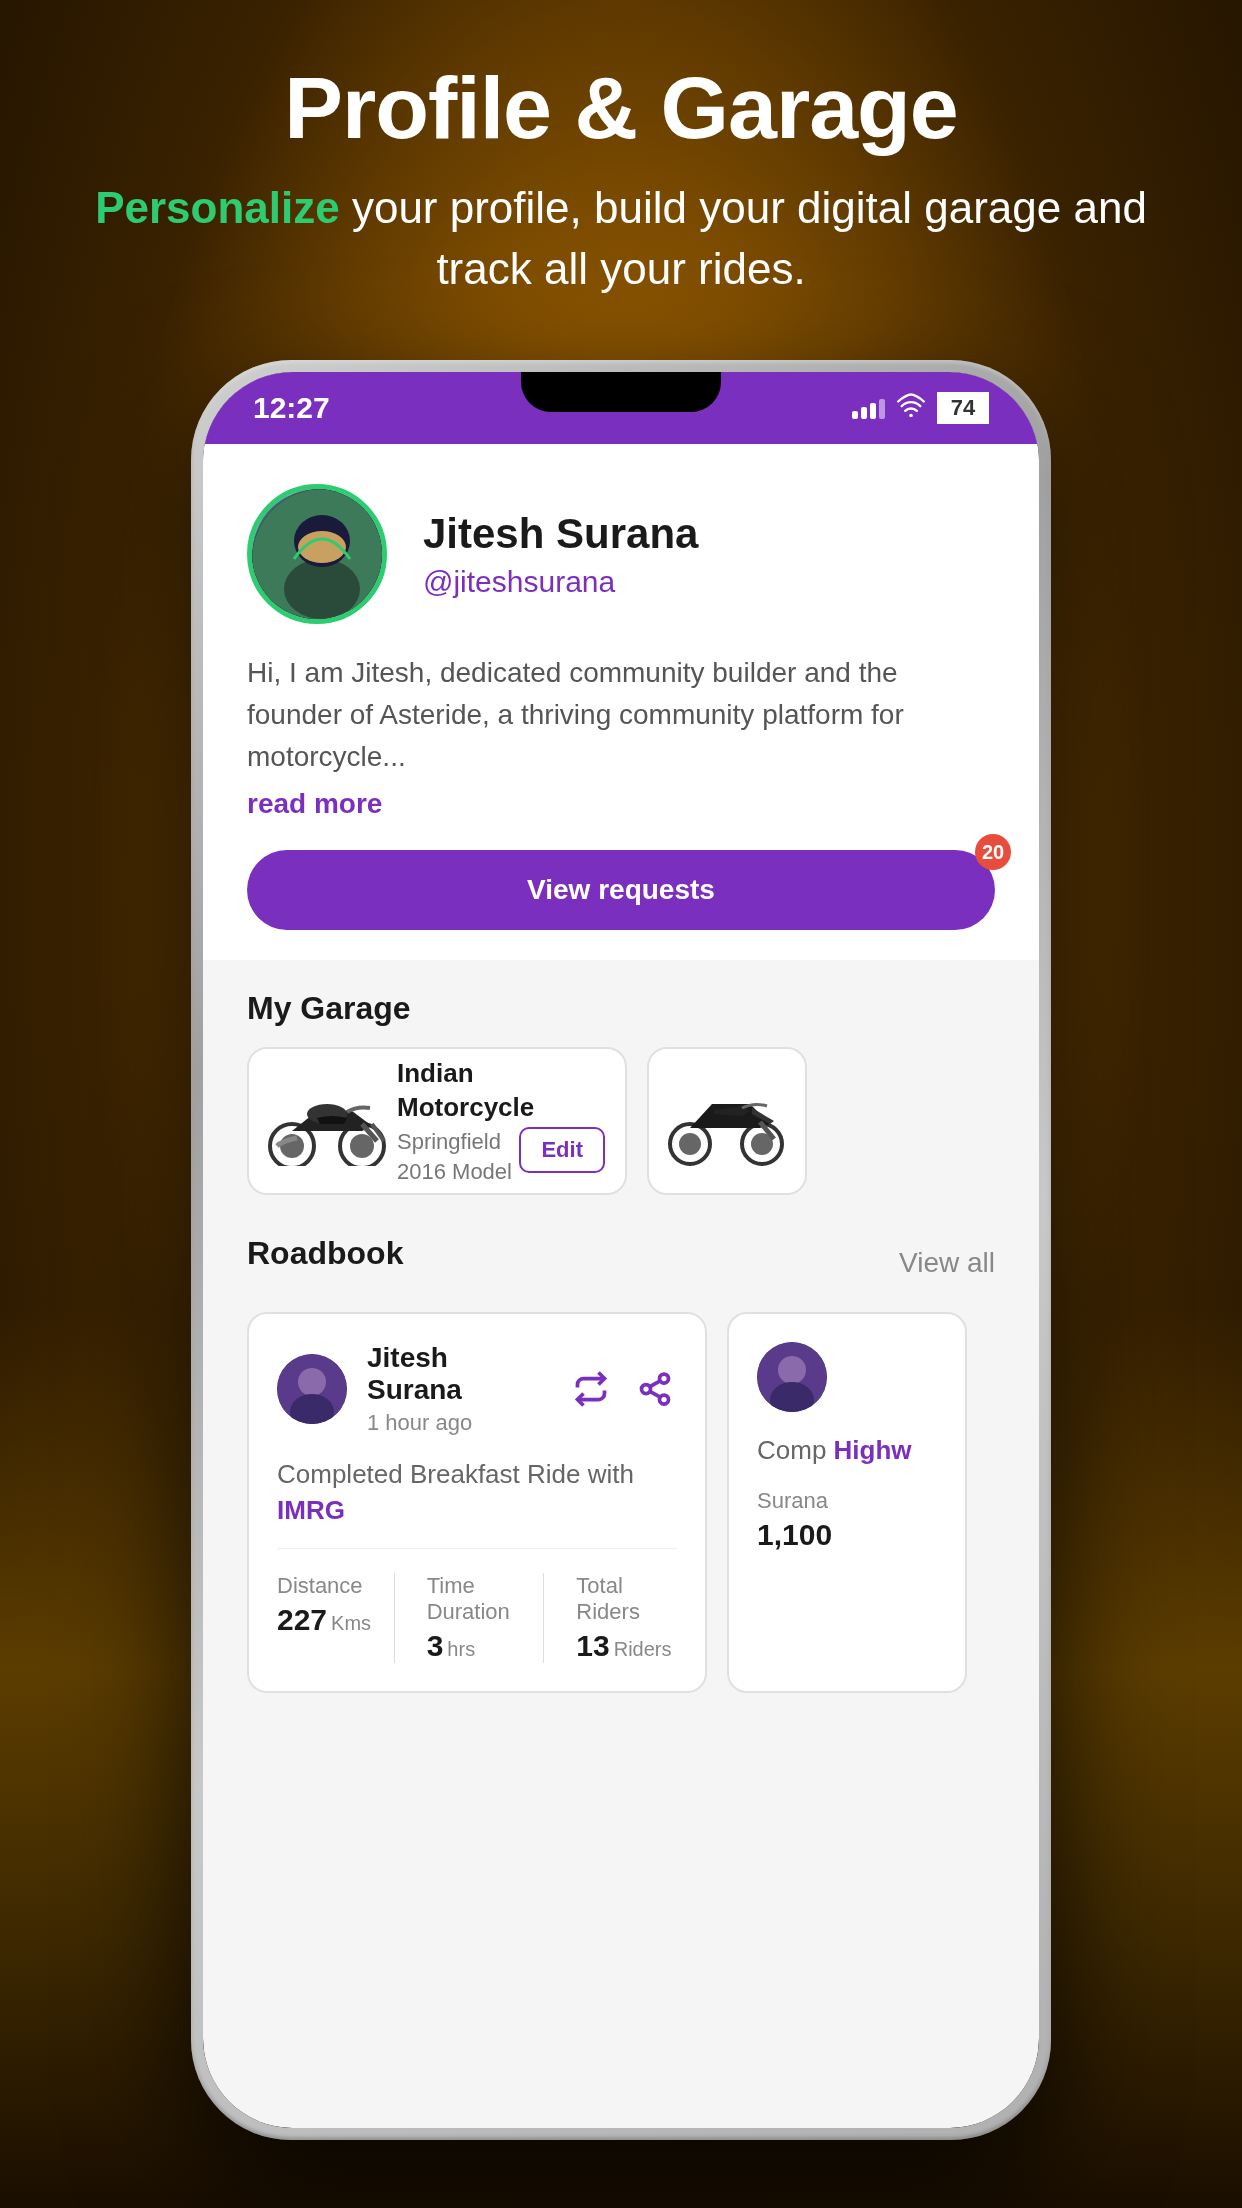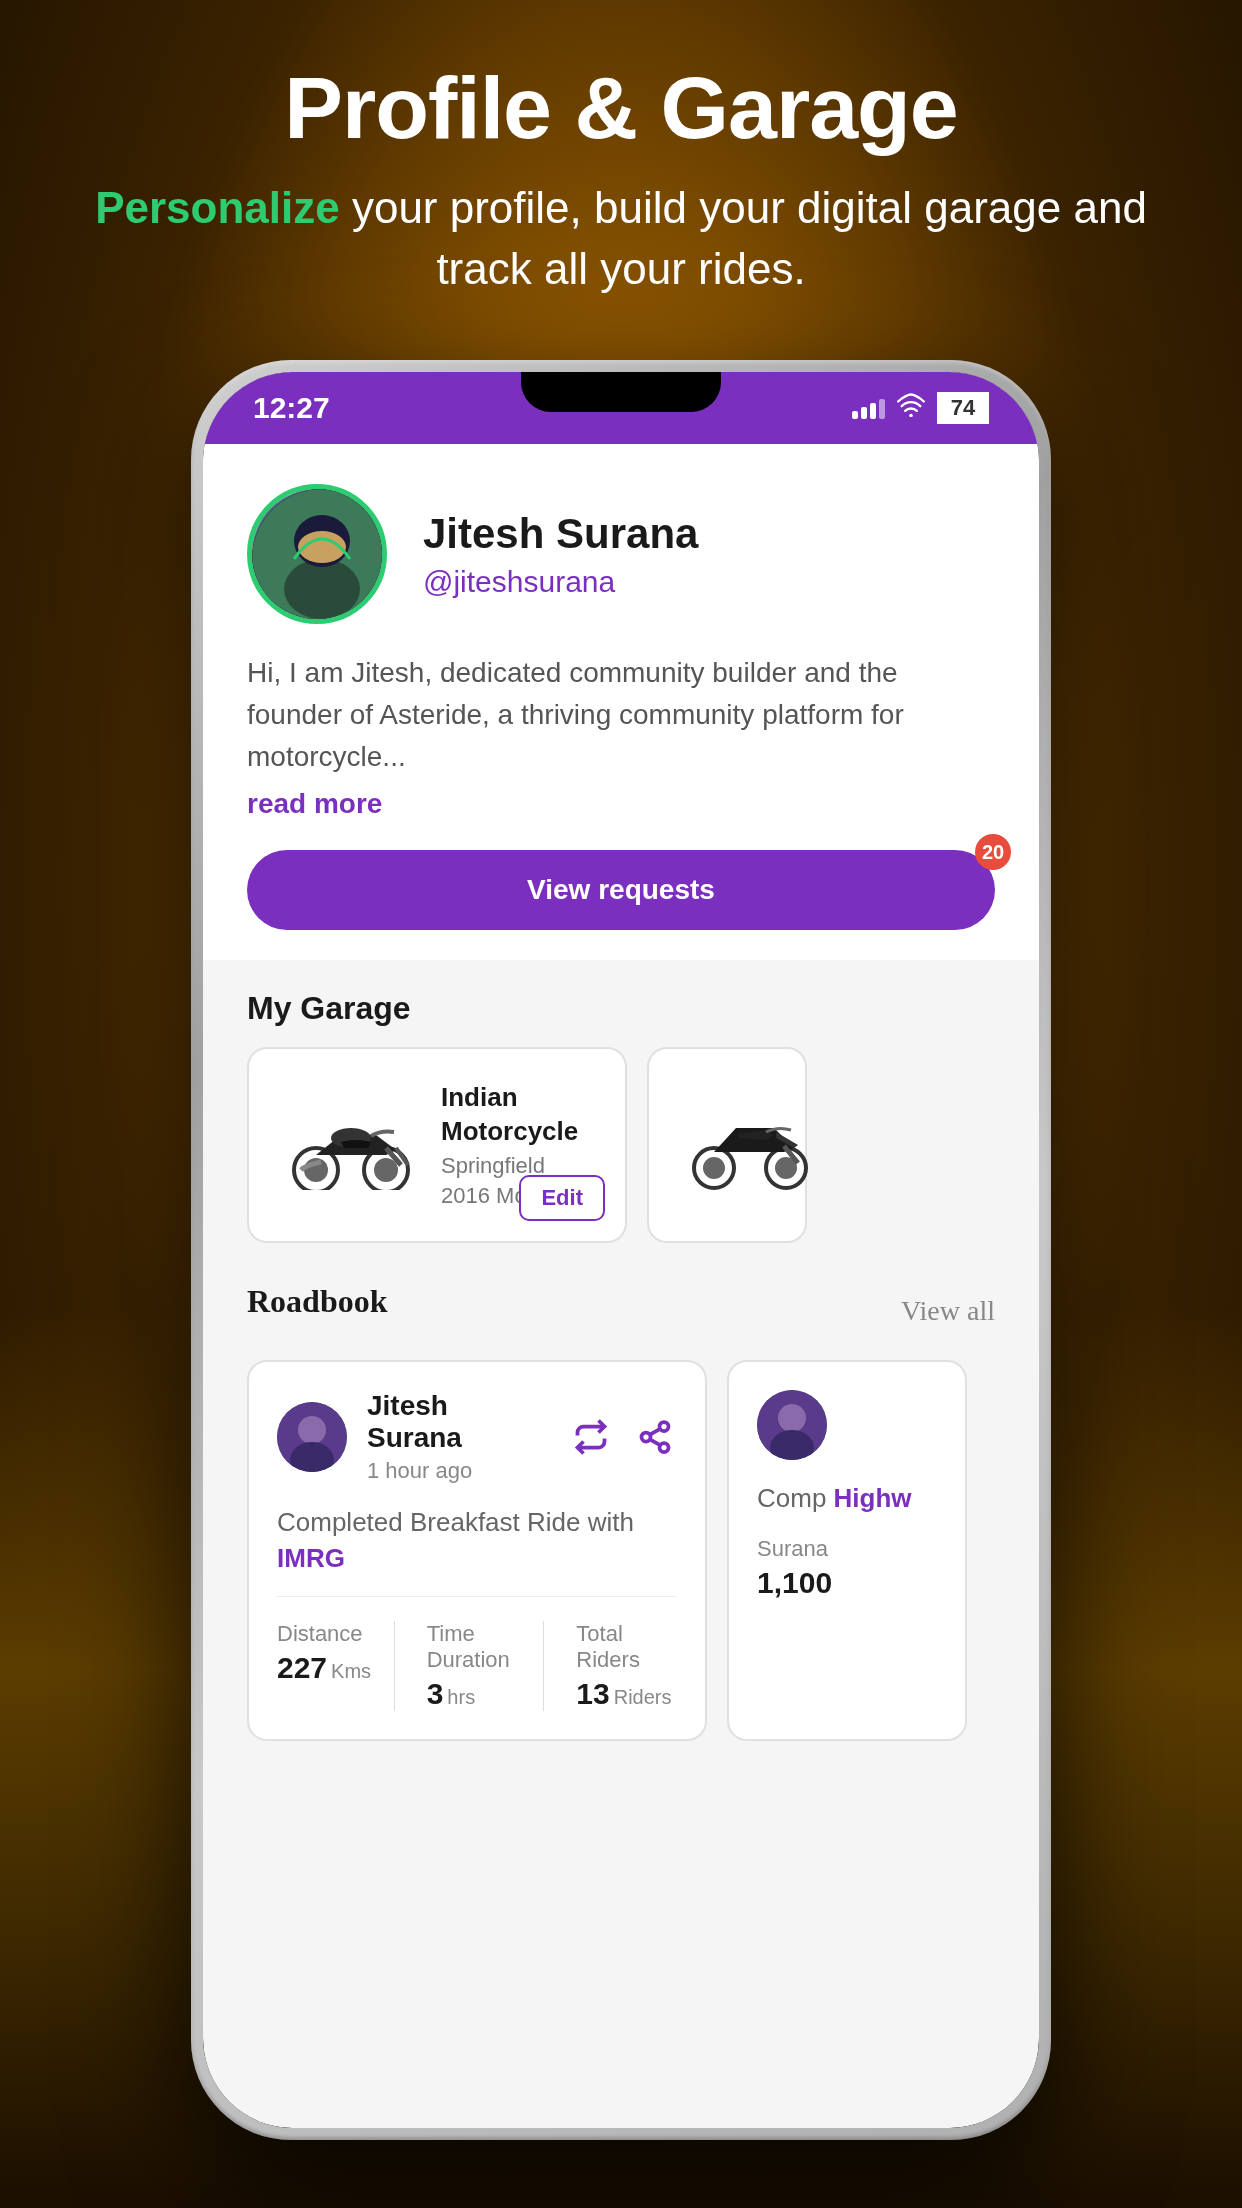--- a/index.html
+++ b/index.html
@@ -340,24 +340,23 @@
       gap: 20px;
       overflow: hidden;
     }
 
     .garage-card {
       background: #fff;
       border-radius: 20px;
       border: 2px solid #e0e0e0;
       width: 380px;
       flex-shrink: 0;
-      padding: 32px;
-      display: flex;
-      align-items: center;
-      gap: 20px;
+      padding: 8px;
+      display: flex;
+      align-items: center;
       position: relative;
     }
 
     .moto-img {
       width: 140px;
       height: 100px;
       flex-shrink: 0;
       display: flex;
       align-items: center;
       justify-content: center;
@@ -408,21 +407,20 @@
     .roadbook-section {
       background: #f5f5f5;
       padding: 20px 44px;
     }
 
     .roadbook-header {
       display: flex;
       justify-content: space-between;
       align-items: center;
       margin-bottom: 20px;
-      font-family: Liberation Serif, serif;
     }
 
     .view-all {
       font-size: 28px;
       color: #888;
       cursor: pointer;
     }
 
     .roadbook-cards {
       display: flex;

